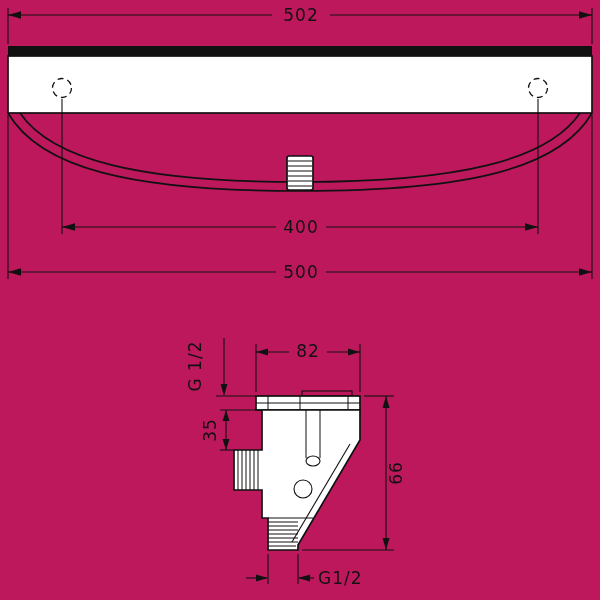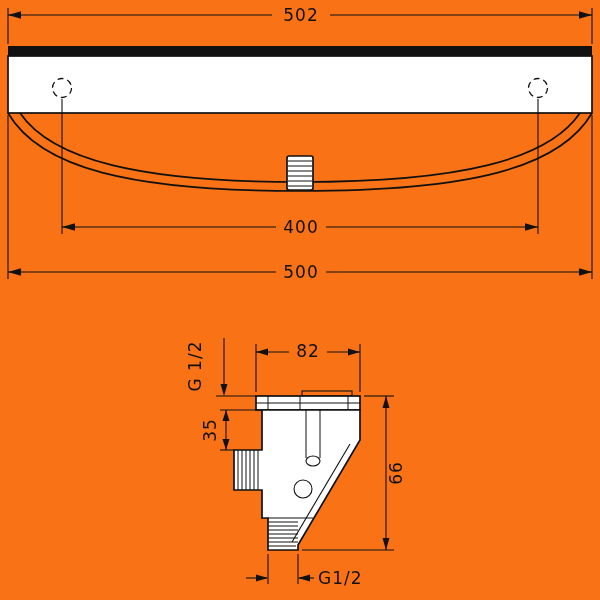--- a/index.html
+++ b/index.html
@@ -4,21 +4,21 @@
 <style>
   html, body {
     margin: 0;
     padding: 0;
     background: #ffffff;
   }
   .canvas {
     position: relative;
     width: 600px;
     height: 600px;
-    background: #f97316;
+    background: #be185d;
     overflow: hidden;
   }
   svg { display: block; }
   svg text {
     font-family: "DejaVu Sans", sans-serif;
     font-size: 17px;
     fill: #111111;
     letter-spacing: 1px;
   }
   .outline   { fill: none; stroke: #111; stroke-width: 1.7; }

